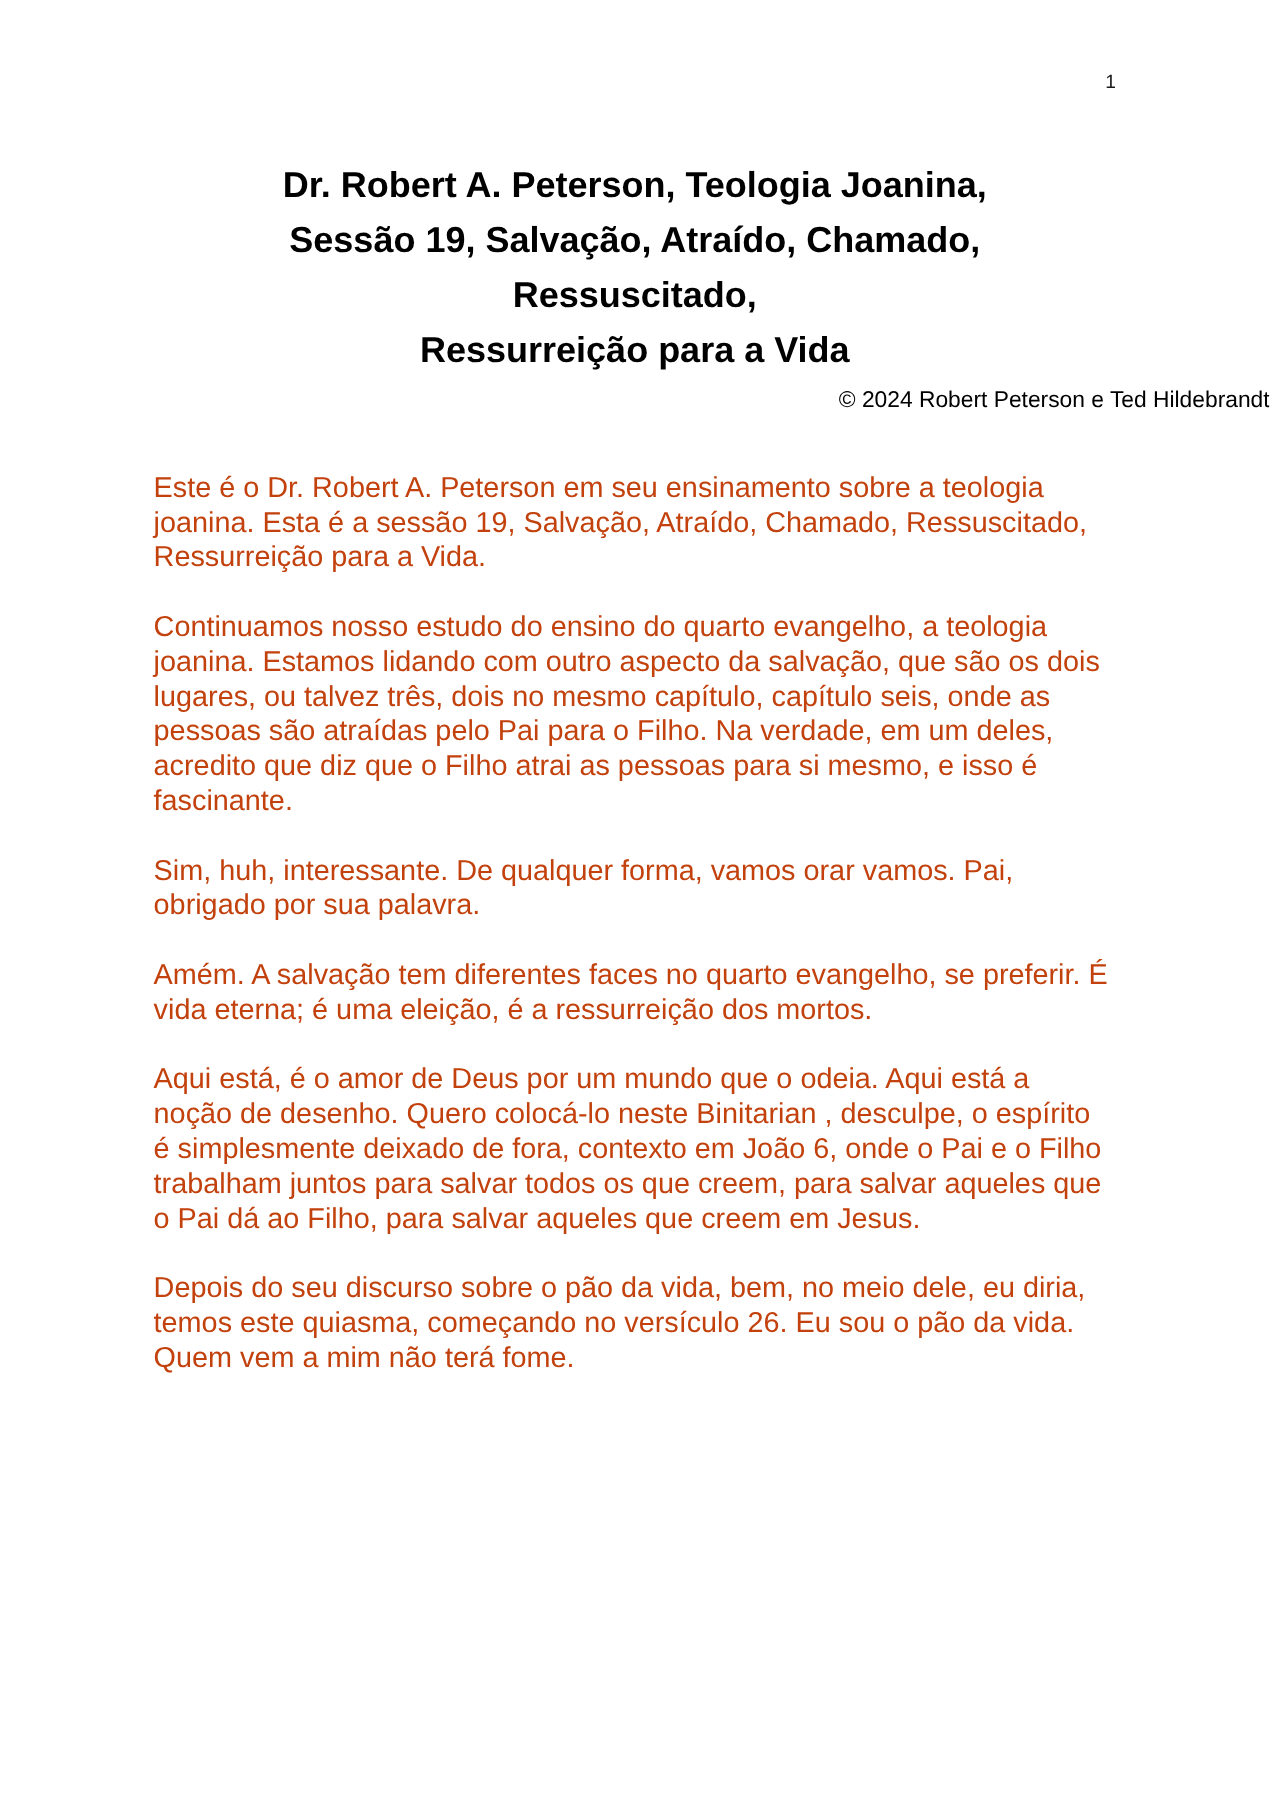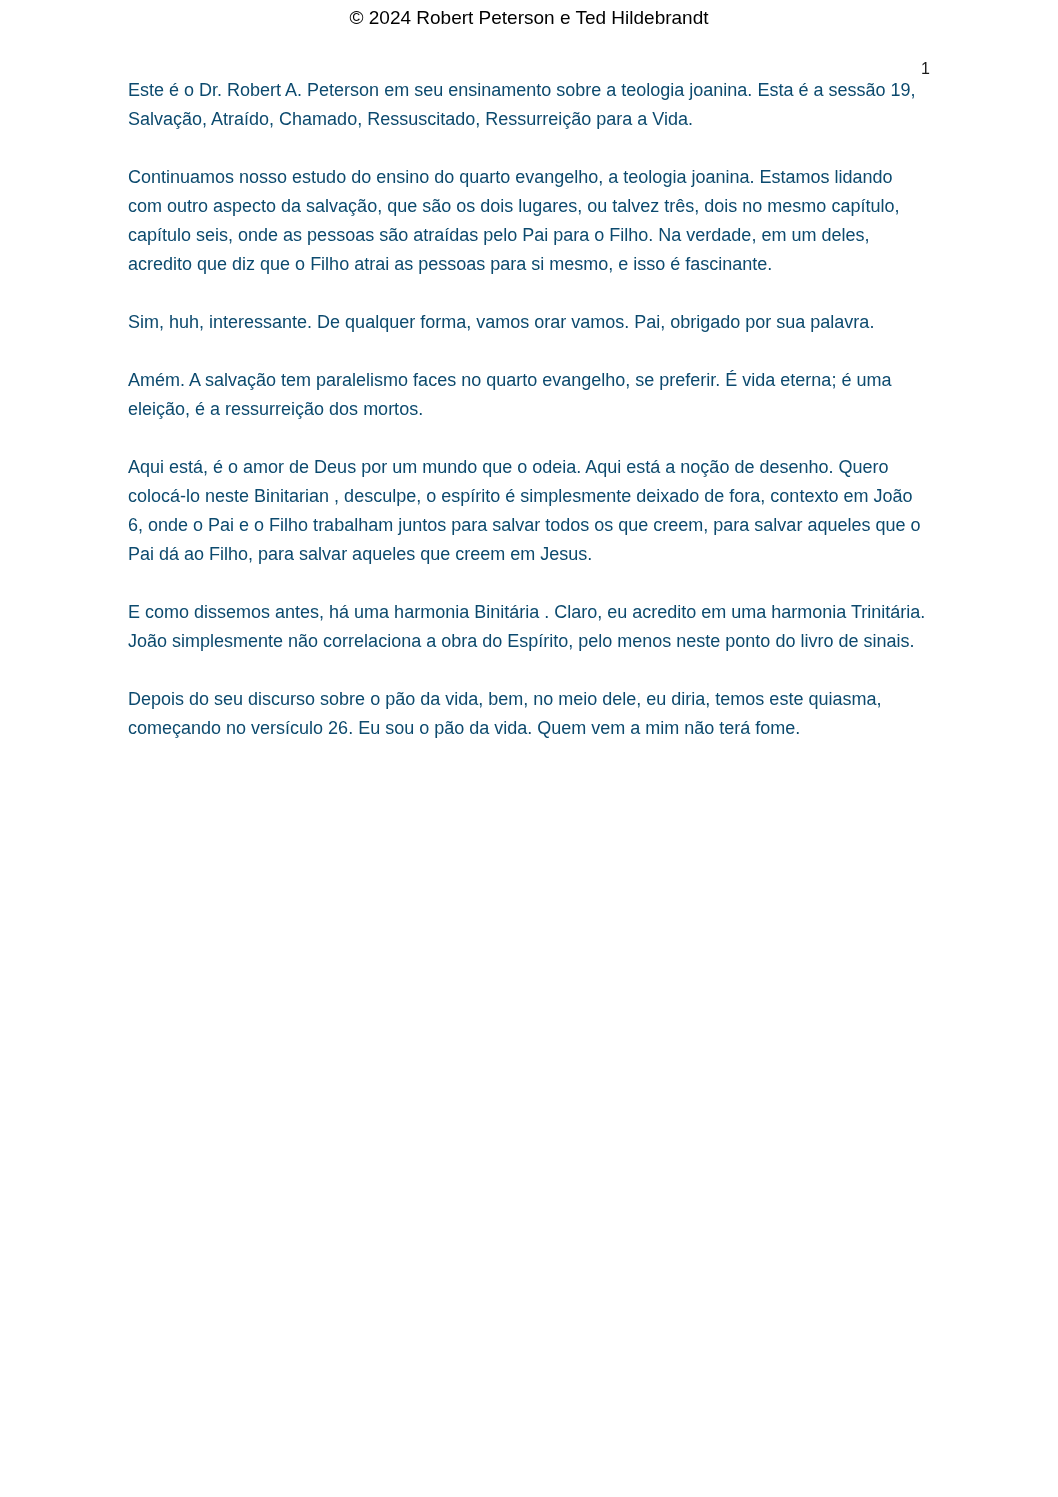--- a/index.html
+++ b/index.html
@@ -30,48 +30,53 @@
   }
   .title-line {
     display: block;
     font-size: 30px;
     font-weight: 700;
     line-height: 46px;
     color: #000000;
   }
   .byline {
     margin-top: 4px;
-    text-align: center;
+    text-align: right;
     font-size: 19px;
     line-height: 28px;
     color: #000000;
   }
   .body-text {
     margin: 44px 132px 0 128px;
-    font-size: 18px;
+    font-size: 24px;
     line-height: 29px;
-    color: #0c4a6e;
+    color: #c2410c;
   }
   .body-text p {
     margin-bottom: 29px;
   }
 </style>
 </head>
 <body>
 
 <div class="page">
 
   <div class="page-number">1</div>
 
+  <h1 class="title-block">
+    <span class="title-line">Dr. Robert A. Peterson, Teologia Joanina,</span>
+    <span class="title-line">Sessão 19, Salvação, Atraído, Chamado,</span>
+    <span class="title-line">Ressuscitado,</span>
+    <span class="title-line">Ressurreição para a Vida</span>
+  </h1>
 
   <div class="byline">© 2024 Robert Peterson e Ted Hildebrandt</div>
 
   <div class="body-text">
     <p>Este é o Dr. Robert A. Peterson em seu ensinamento sobre a teologia joanina. Esta é a sessão 19, Salvação, Atraído, Chamado, Ressuscitado, Ressurreição para a Vida.</p>
     <p>Continuamos nosso estudo do ensino do quarto evangelho, a teologia joanina. Estamos lidando com outro aspecto da salvação, que são os dois lugares, ou talvez três, dois no mesmo capítulo, capítulo seis, onde as pessoas são atraídas pelo Pai para o Filho. Na verdade, em um deles, acredito que diz que o Filho atrai as pessoas para si mesmo, e isso é fascinante.</p>
     <p>Sim, huh, interessante. De qualquer forma, vamos orar vamos. Pai, obrigado por sua palavra.</p>
-    <p>Amém. A salvação tem paralelismo faces no quarto evangelho, se preferir. É vida eterna; é uma eleição, é a ressurreição dos mortos.</p>
+    <p>Amém. A salvação tem diferentes faces no quarto evangelho, se preferir. É vida eterna; é uma eleição, é a ressurreição dos mortos.</p>
     <p>Aqui está, é o amor de Deus por um mundo que o odeia. Aqui está a noção de desenho. Quero colocá-lo neste Binitarian , desculpe, o espírito é simplesmente deixado de fora, contexto em João 6, onde o Pai e o Filho trabalham juntos para salvar todos os que creem, para salvar aqueles que o Pai dá ao Filho, para salvar aqueles que creem em Jesus.</p>
-    <p>E como dissemos antes, há uma harmonia Binitária . Claro, eu acredito em uma harmonia Trinitária. João simplesmente não correlaciona a obra do Espírito, pelo menos neste ponto do livro de sinais.</p>
     <p>Depois do seu discurso sobre o pão da vida, bem, no meio dele, eu diria, temos este quiasma, começando no versículo 26. Eu sou o pão da vida. Quem vem a mim não terá fome.</p>
   </div>
 
 </div>
 
 </body></html>

